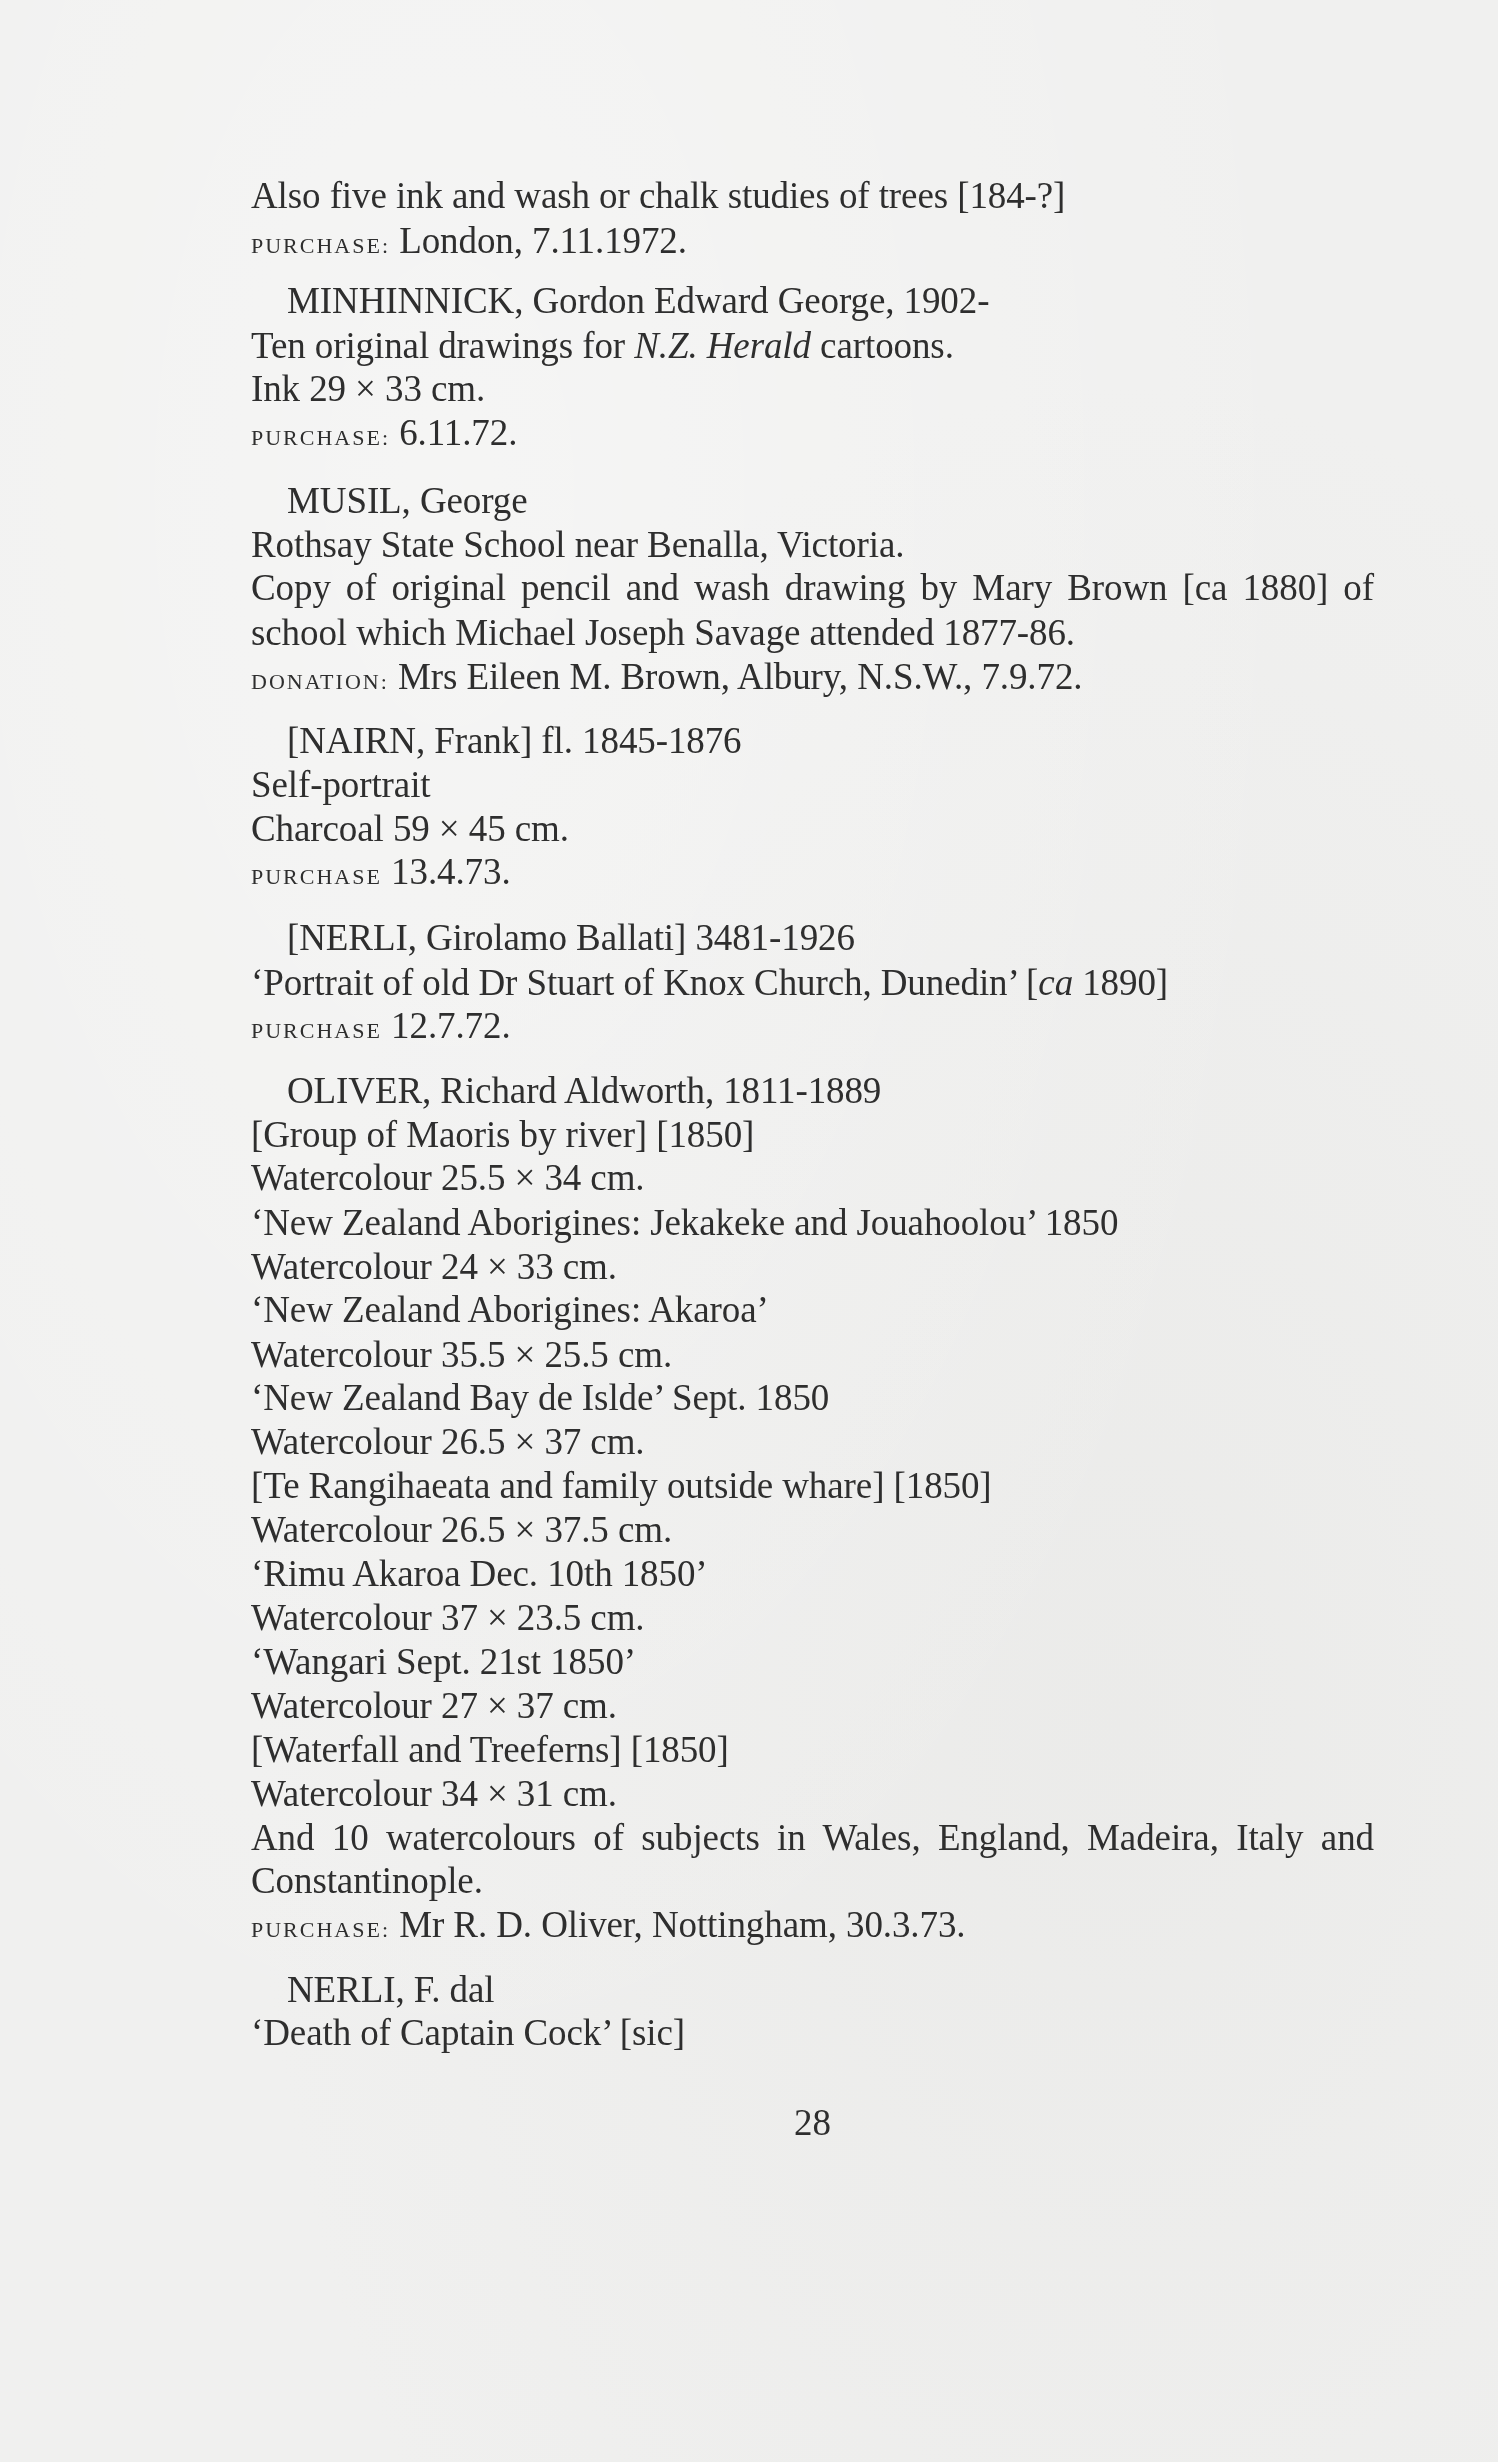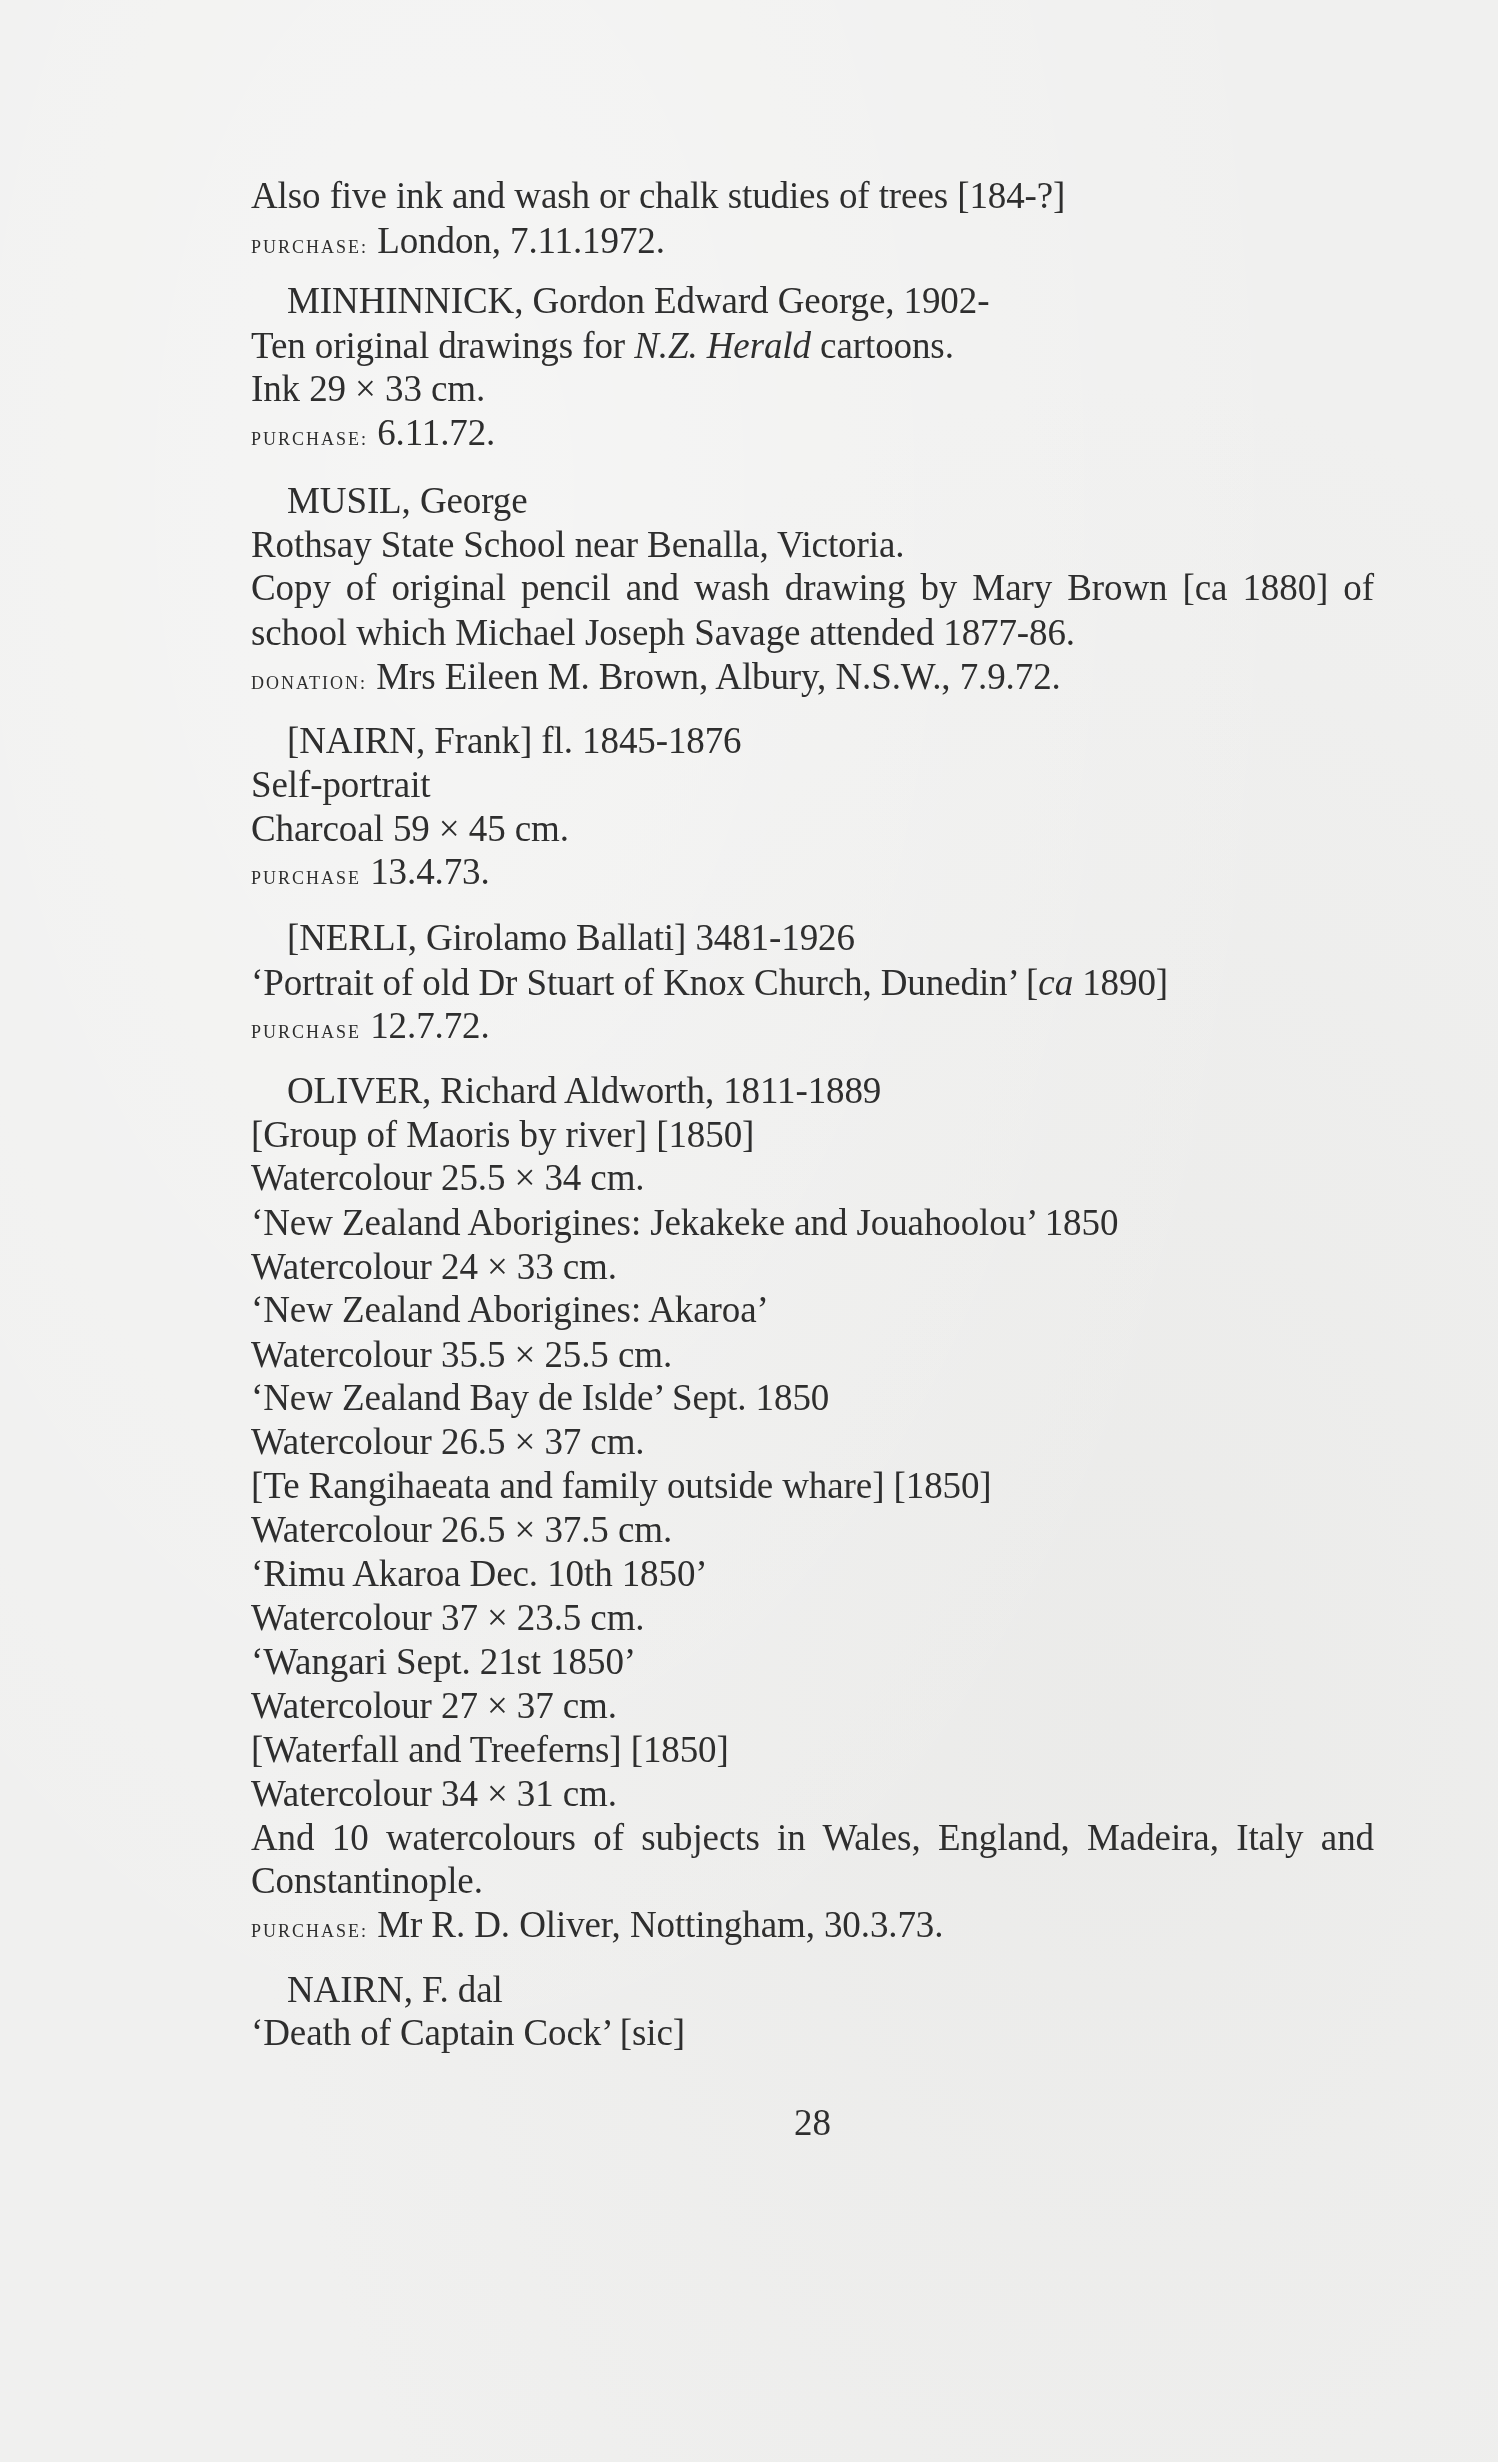--- a/index.html
+++ b/index.html
@@ -30,21 +30,21 @@
     white-space: nowrap;
     letter-spacing: -0.1px;
   }
   .line.heading { left: 287px; }
   .line.justify {
     width: 1123px;
     text-align: justify;
     text-align-last: justify;
   }
   .sc {
-    font-size: 18px;
+    font-size: 22px;
     letter-spacing: 2px;
     text-transform: uppercase;
   }
   .it { font-style: italic; }
   .page-number {
     position: absolute;
     left: 0;
     width: 1625px;
     text-align: center;
     top: 2101px;
@@ -138,21 +138,21 @@
   <div class="line" style="top:1728px"><span>[Waterfall and Treeferns] [1850]</span></div>
   <div class="line" style="top:1772px"><span>Watercolour 34 × 31 cm.</span></div>
   <div class="line justify" style="top:1816px"><span>And 10 watercolours of subjects in Wales, England, Madeira, Italy and</span></div>
   <div class="line" style="top:1859px"><span>Constantinople.</span></div>
   <div class="line" style="top:1903px">
     <span class="sc">purchase:</span>
     <span>Mr R. D. Oliver, Nottingham, 30.3.73.</span>
   </div>
 
   <div class="line heading" style="top:1968px">
-    <span>NAIRN, F. dal</span>
+    <span>NERLI, F. dal</span>
   </div>
   <div class="line" style="top:2011px">
     <span>‘Death of Captain Cock’ [sic]</span>
   </div>
 
   <div class="page-number">28</div>
 </div>
 
 
 </body></html>

